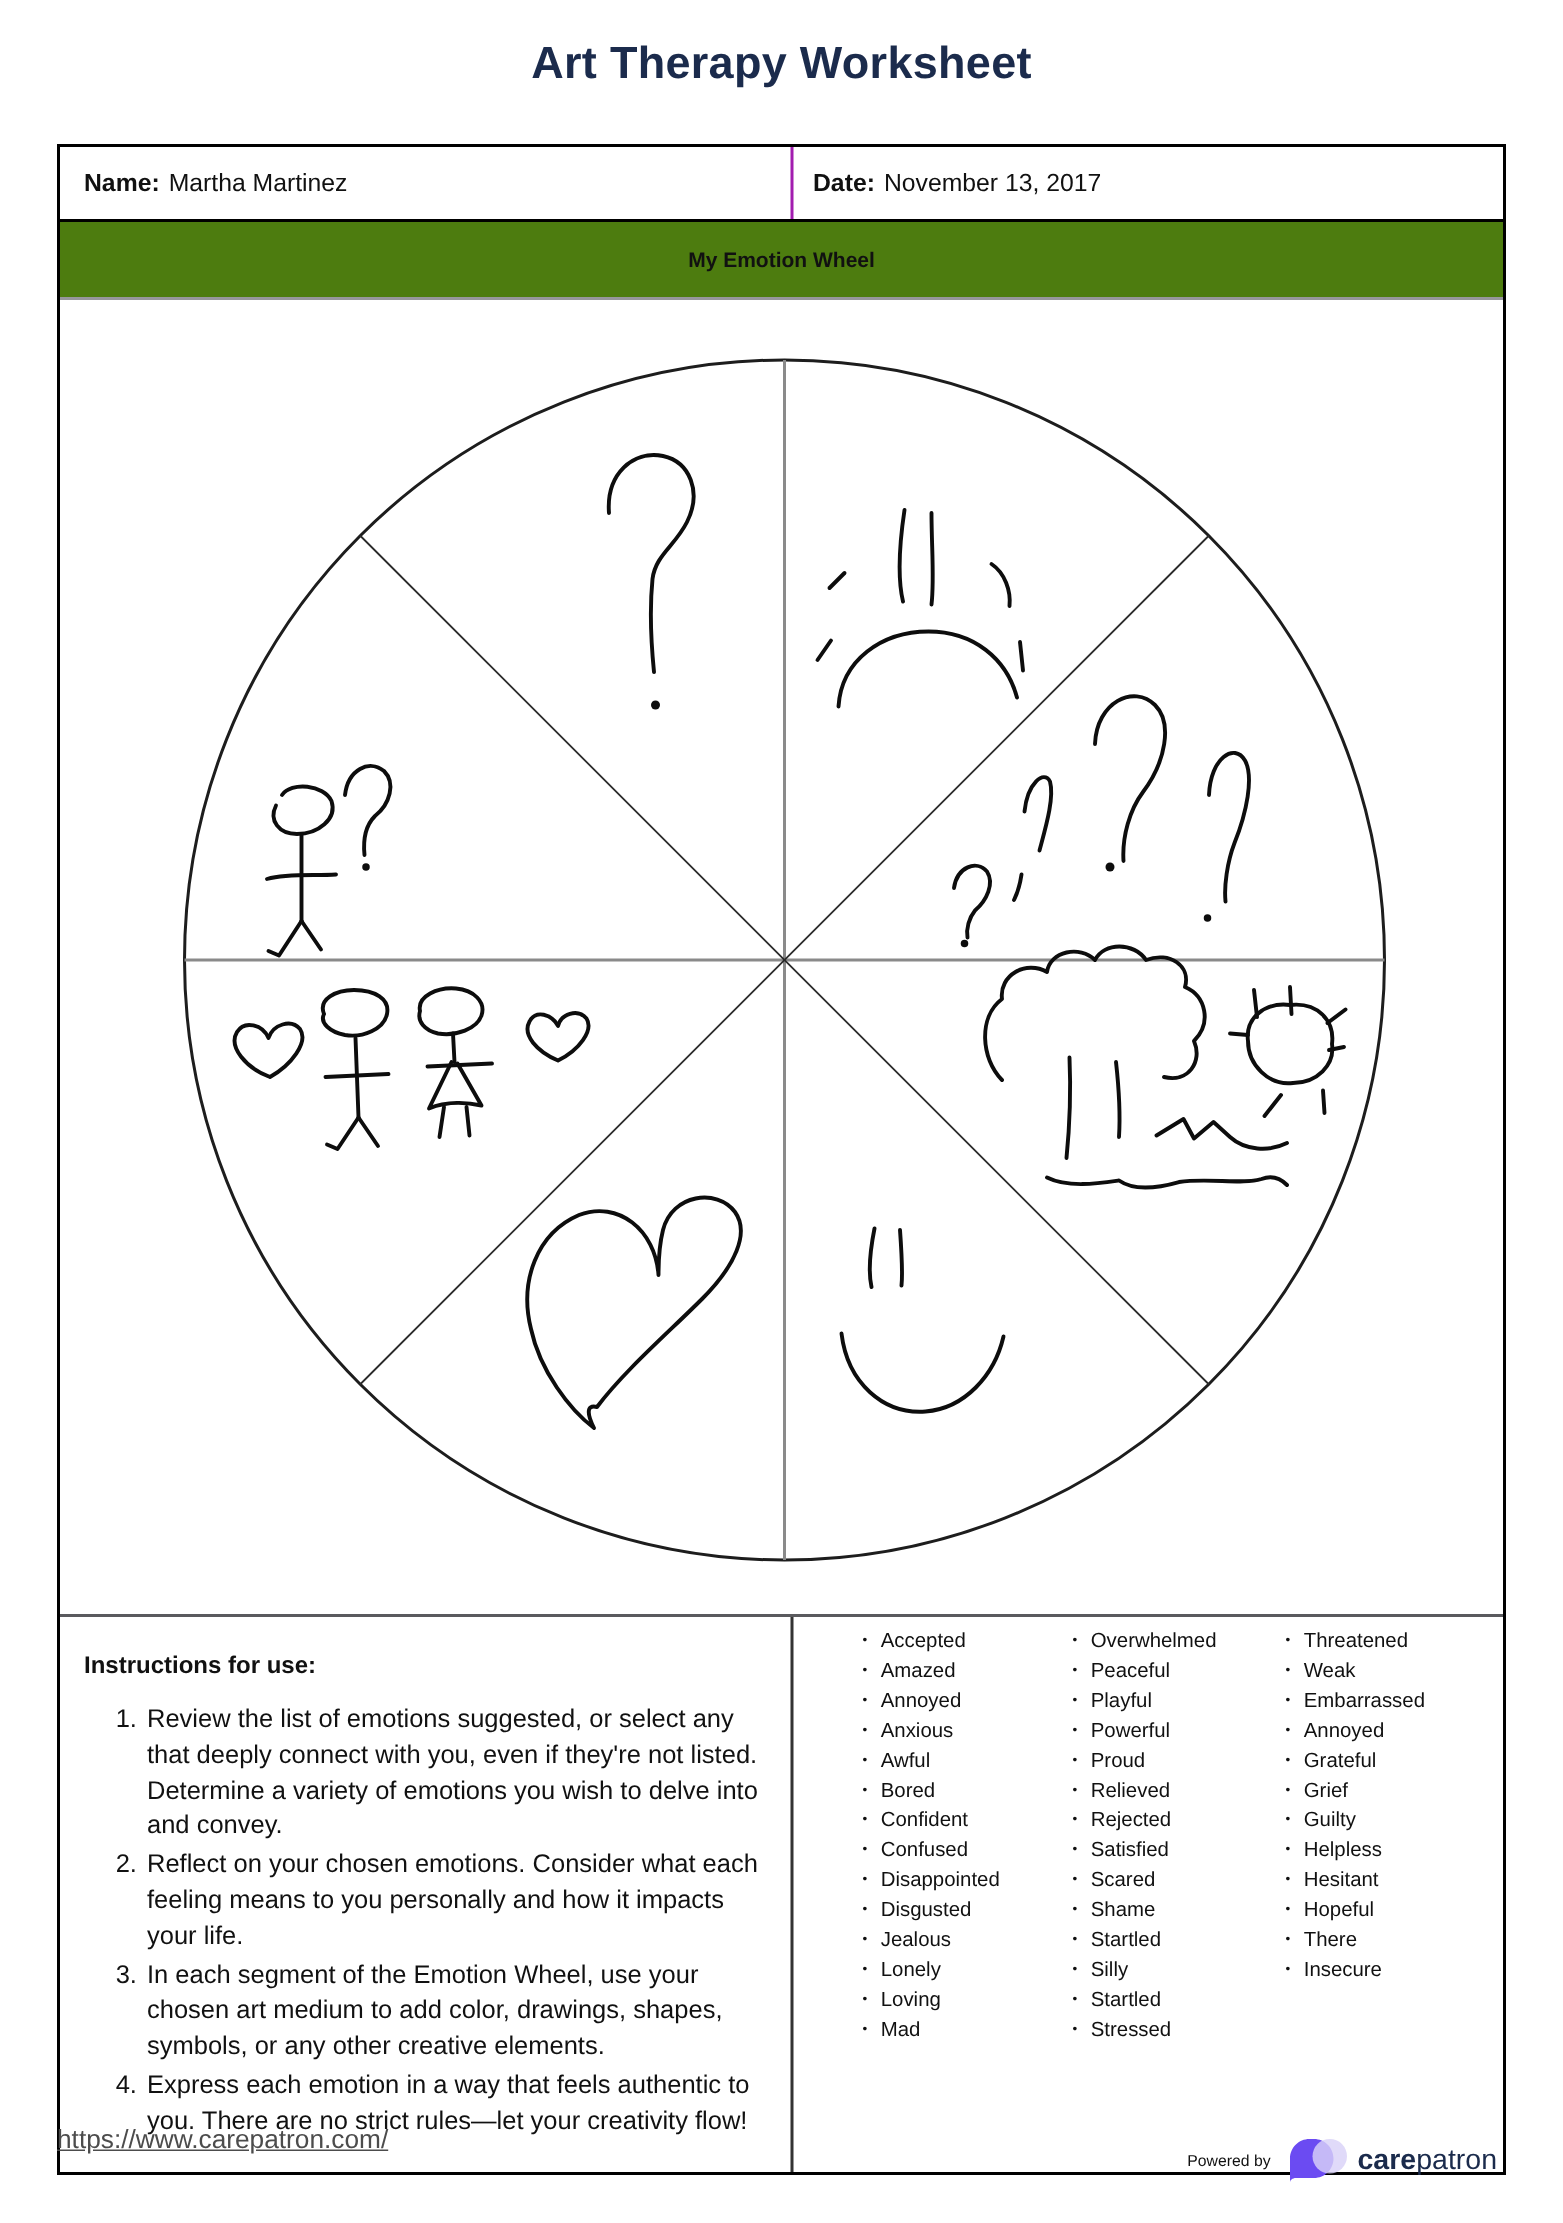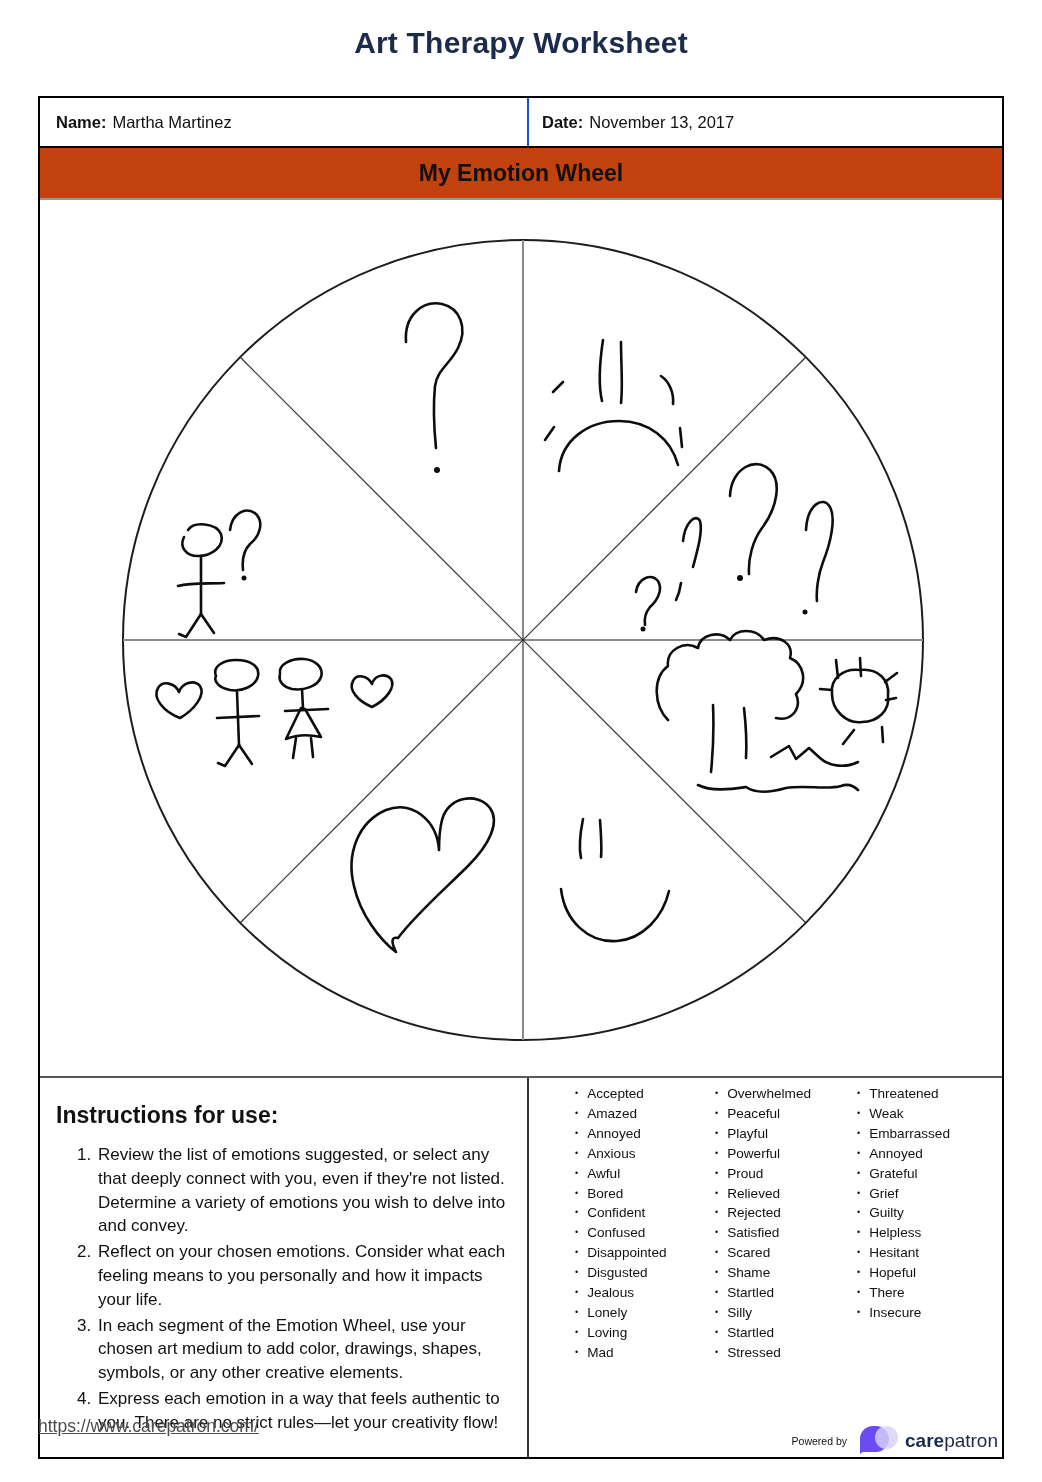--- a/index.html
+++ b/index.html
@@ -9,32 +9,32 @@
   }
   .doc-title{
     position:absolute;top:26px;left:0;width:100%;text-align:center;
     font-size:30px;font-weight:700;color:#1b2b4c;letter-spacing:.2px;
   }
   .sheet{
     position:absolute;left:38px;top:96px;width:966px;
     border:2px solid #000;box-sizing:border-box;background:#fff;
   }
   .row-head{display:flex;height:48px;border-bottom:2px solid #000;}
-  .cell-name{width:489px;border-right:2px solid #1d4ed8;box-sizing:border-box;
+  .cell-name{width:489px;border-right:2px solid #a21caf;box-sizing:border-box;
     display:flex;align-items:center;padding-left:16px;font-size:16.5px;}
   .cell-date{flex:1;display:flex;align-items:center;padding-left:13px;font-size:16.5px;}
   .lbl{font-weight:700;margin-right:6px;}
-  .row-section{height:50px;background:#c2410c;border-bottom:2px solid #97979c;
-    display:flex;align-items:center;justify-content:center;font-size:23px;font-weight:700;}
+  .row-section{height:50px;background:#4d7c0f;border-bottom:2px solid #97979c;
+    display:flex;align-items:center;justify-content:center;font-size:14px;font-weight:700;}
   .row-wheel{height:876px;border-bottom:2px solid #5a5a5e;position:relative;overflow:hidden;}
   .row-wheel svg{display:block;}
   .row-bottom{display:flex;min-height:312px;}
   .cell-instr{width:489px;border-right:2px solid #333;box-sizing:border-box;
     padding:24px 10px 20px 16px;}
-  .cell-instr h2{margin:0 0 14px 0;font-size:23px;font-weight:700;}
+  .cell-instr h2{margin:0 0 14px 0;font-size:16px;font-weight:700;}
   .cell-instr ol{margin:0;padding-left:40px;font-size:17px;line-height:1.4;}
   .cell-instr li{margin-bottom:2px;padding-left:2px;}
   .cell-emotions{flex:1;display:flex;padding:6px 0 0 46px;box-sizing:border-box;}
   .cell-emotions ul{list-style:none;margin:0;padding:0;font-size:13.6px;line-height:19.9px;}
   .cell-emotions li::before{content:"•";font-size:9px;vertical-align:2px;margin-right:9px;}
   .em-col1{width:140px;}
   .em-col2{width:142px;}
   .em-col3{width:auto;}
   .footer-link{position:absolute;left:38px;top:1416px;font-size:17.5px;color:#4c4c4c;
     text-decoration:underline;cursor:pointer;}

